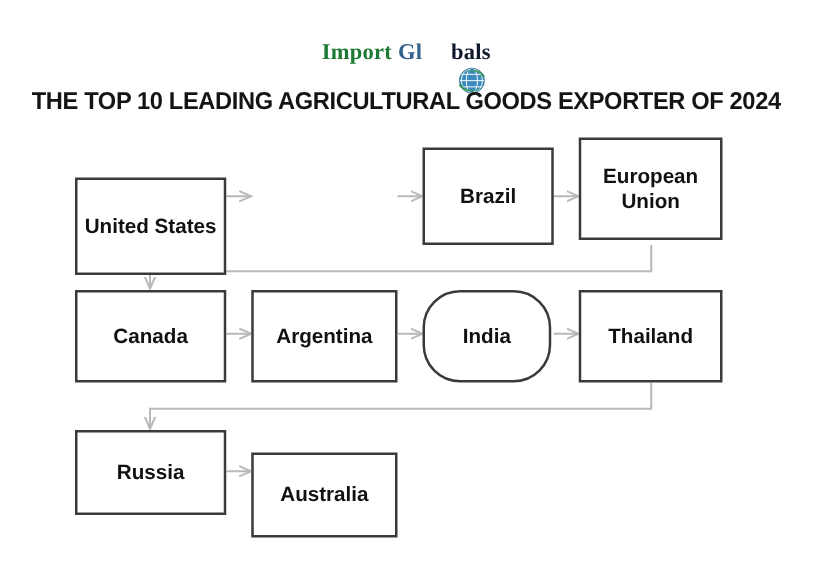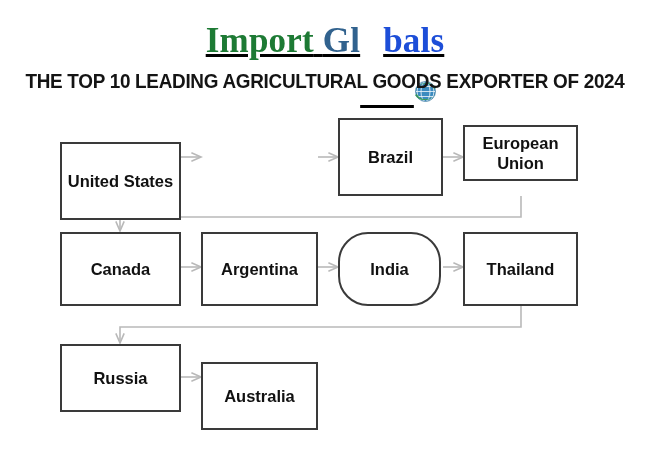--- a/index.html
+++ b/index.html
@@ -21,31 +21,30 @@
     left: 0;
     top: 20px;
     width: 650px;
     height: 42px;
     display: flex;
     align-items: center;
     justify-content: center;
   }
   #logo .logo-text {
     font-family: "Liberation Serif", serif;
-    font-size: 35px;
+    font-size: 18px;
     font-weight: 700;
     letter-spacing: 0.2px;
     display: flex;
     align-items: center;
     white-space: pre;
-    text-decoration: underline;
   }
   #logo .word-import { color: #1d7a34; }
   #logo .word-gl { color: #31628e; }
-  #logo .word-bals { color: #1d4ed8; }
+  #logo .word-bals { color: #0f172a; }
   #logo .globe-icon {
     display: inline-block;
     width: 23px;
     height: 23px;
     position: relative;
     margin: 0 0px;
     top: 2px;
   }
 
   
@@ -156,21 +155,21 @@
       <line x1="181" y1="377" x2="201" y2="377"></line>
     </g>
   </svg>
 
   <div class="node" style="left:60px; top:118px; width:121px; height:78px;margin-top:24px;">
     <span>United States</span>
   </div>
   <div class="node" style="left:338px; top:118px; width:105px; height:78px;">
     <span>Brazil</span>
   </div>
-  <div class="node" style="left:463px; top:125px; width:115px; height:56px;">
+  <div class="node" style="left:463px; top:110px; width:115px; height:82px;">
     <span>European Union</span>
   </div>
 
   <div class="node" style="left:60px; top:232px; width:121px; height:74px;">
     <span>Canada</span>
   </div>
   <div class="node" style="left:201px; top:232px; width:117px; height:74px;align-items:center;">
     <span>Argentina</span>
   </div>
   <div class="node" style="left:338px; top:232px; width:103px; height:74px;border-radius:30px;">

